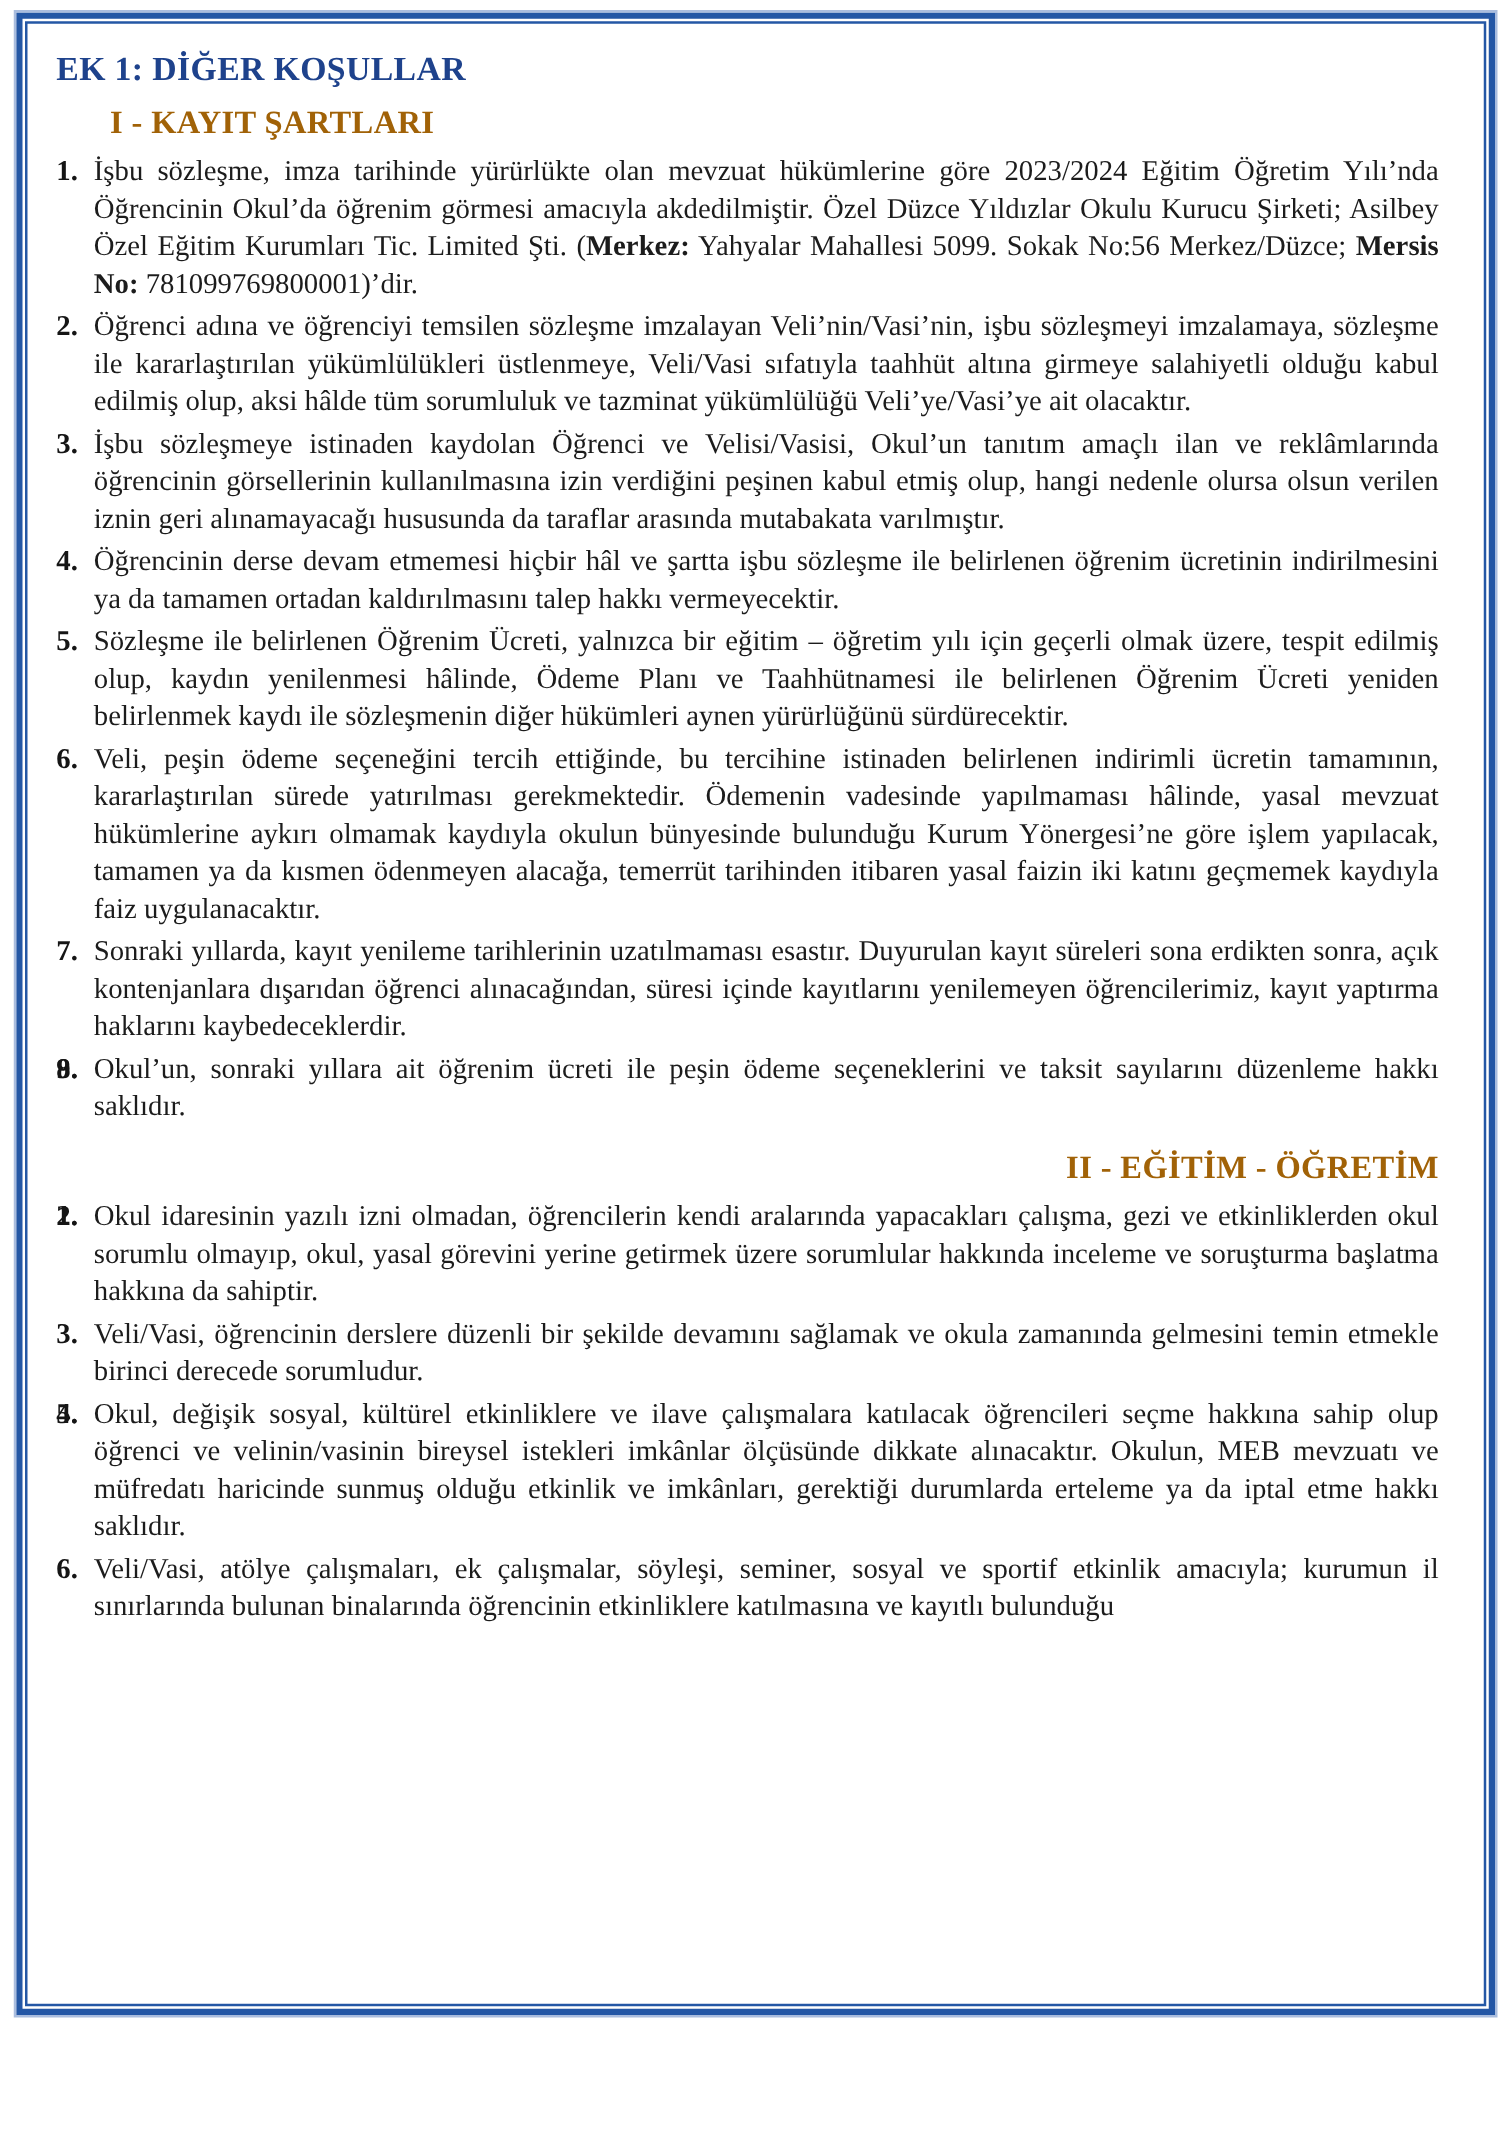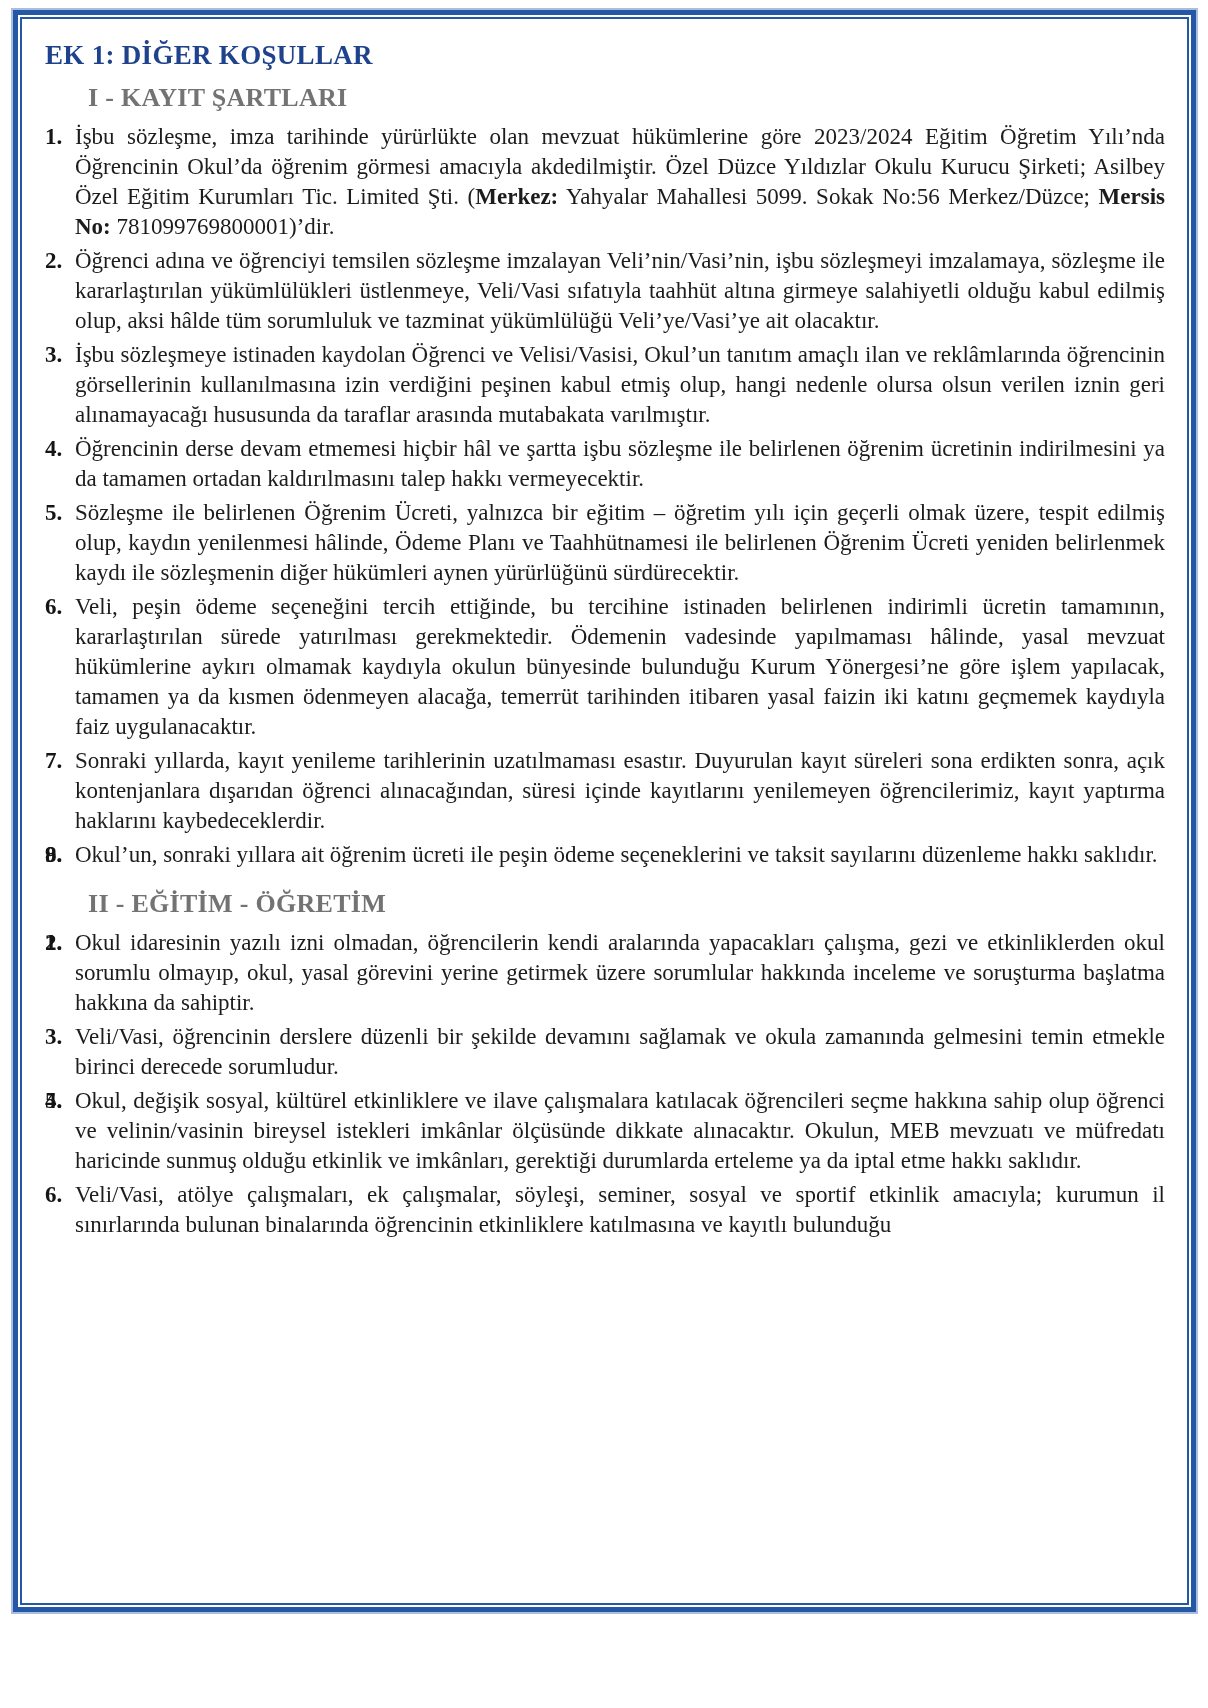--- a/index.html
+++ b/index.html
@@ -24,41 +24,42 @@
     box-sizing: border-box;
     border: 5px solid #2457a5;
     outline: 2px solid #aabdde;
     background: #ffffff;
   }
   .frame-inner {
     position: absolute;
     inset: 2px;
     box-sizing: border-box;
     border: 2px solid #2457a5;
-    padding: 21px 22px 0 23px;
+    padding: 21px 36px 0 23px;
     overflow: hidden;
   }
   .doc-title {
     margin: 0 0 12px 0;
     font-size: 27px;
     line-height: 31px;
     font-weight: bold;
     color: #1e428c;
     letter-spacing: 0.3px;
   }
   .section-heading {
     font-size: 26px;
     line-height: 30px;
     font-weight: bold;
-    color: #737373;
+    color: #a16207;
     margin: 0 0 9px 43px;
     letter-spacing: 0.3px;
   }
   .section-heading.later {
     margin-top: 19px;
+    text-align: right;
   }
   .item {
     position: relative;
     padding-left: 30px;
     margin: 0 0 4px 0;
     font-size: 23px;
     line-height: 30px;
     color: #1c1c1c;
     text-align: justify;
     hyphens: manual;

